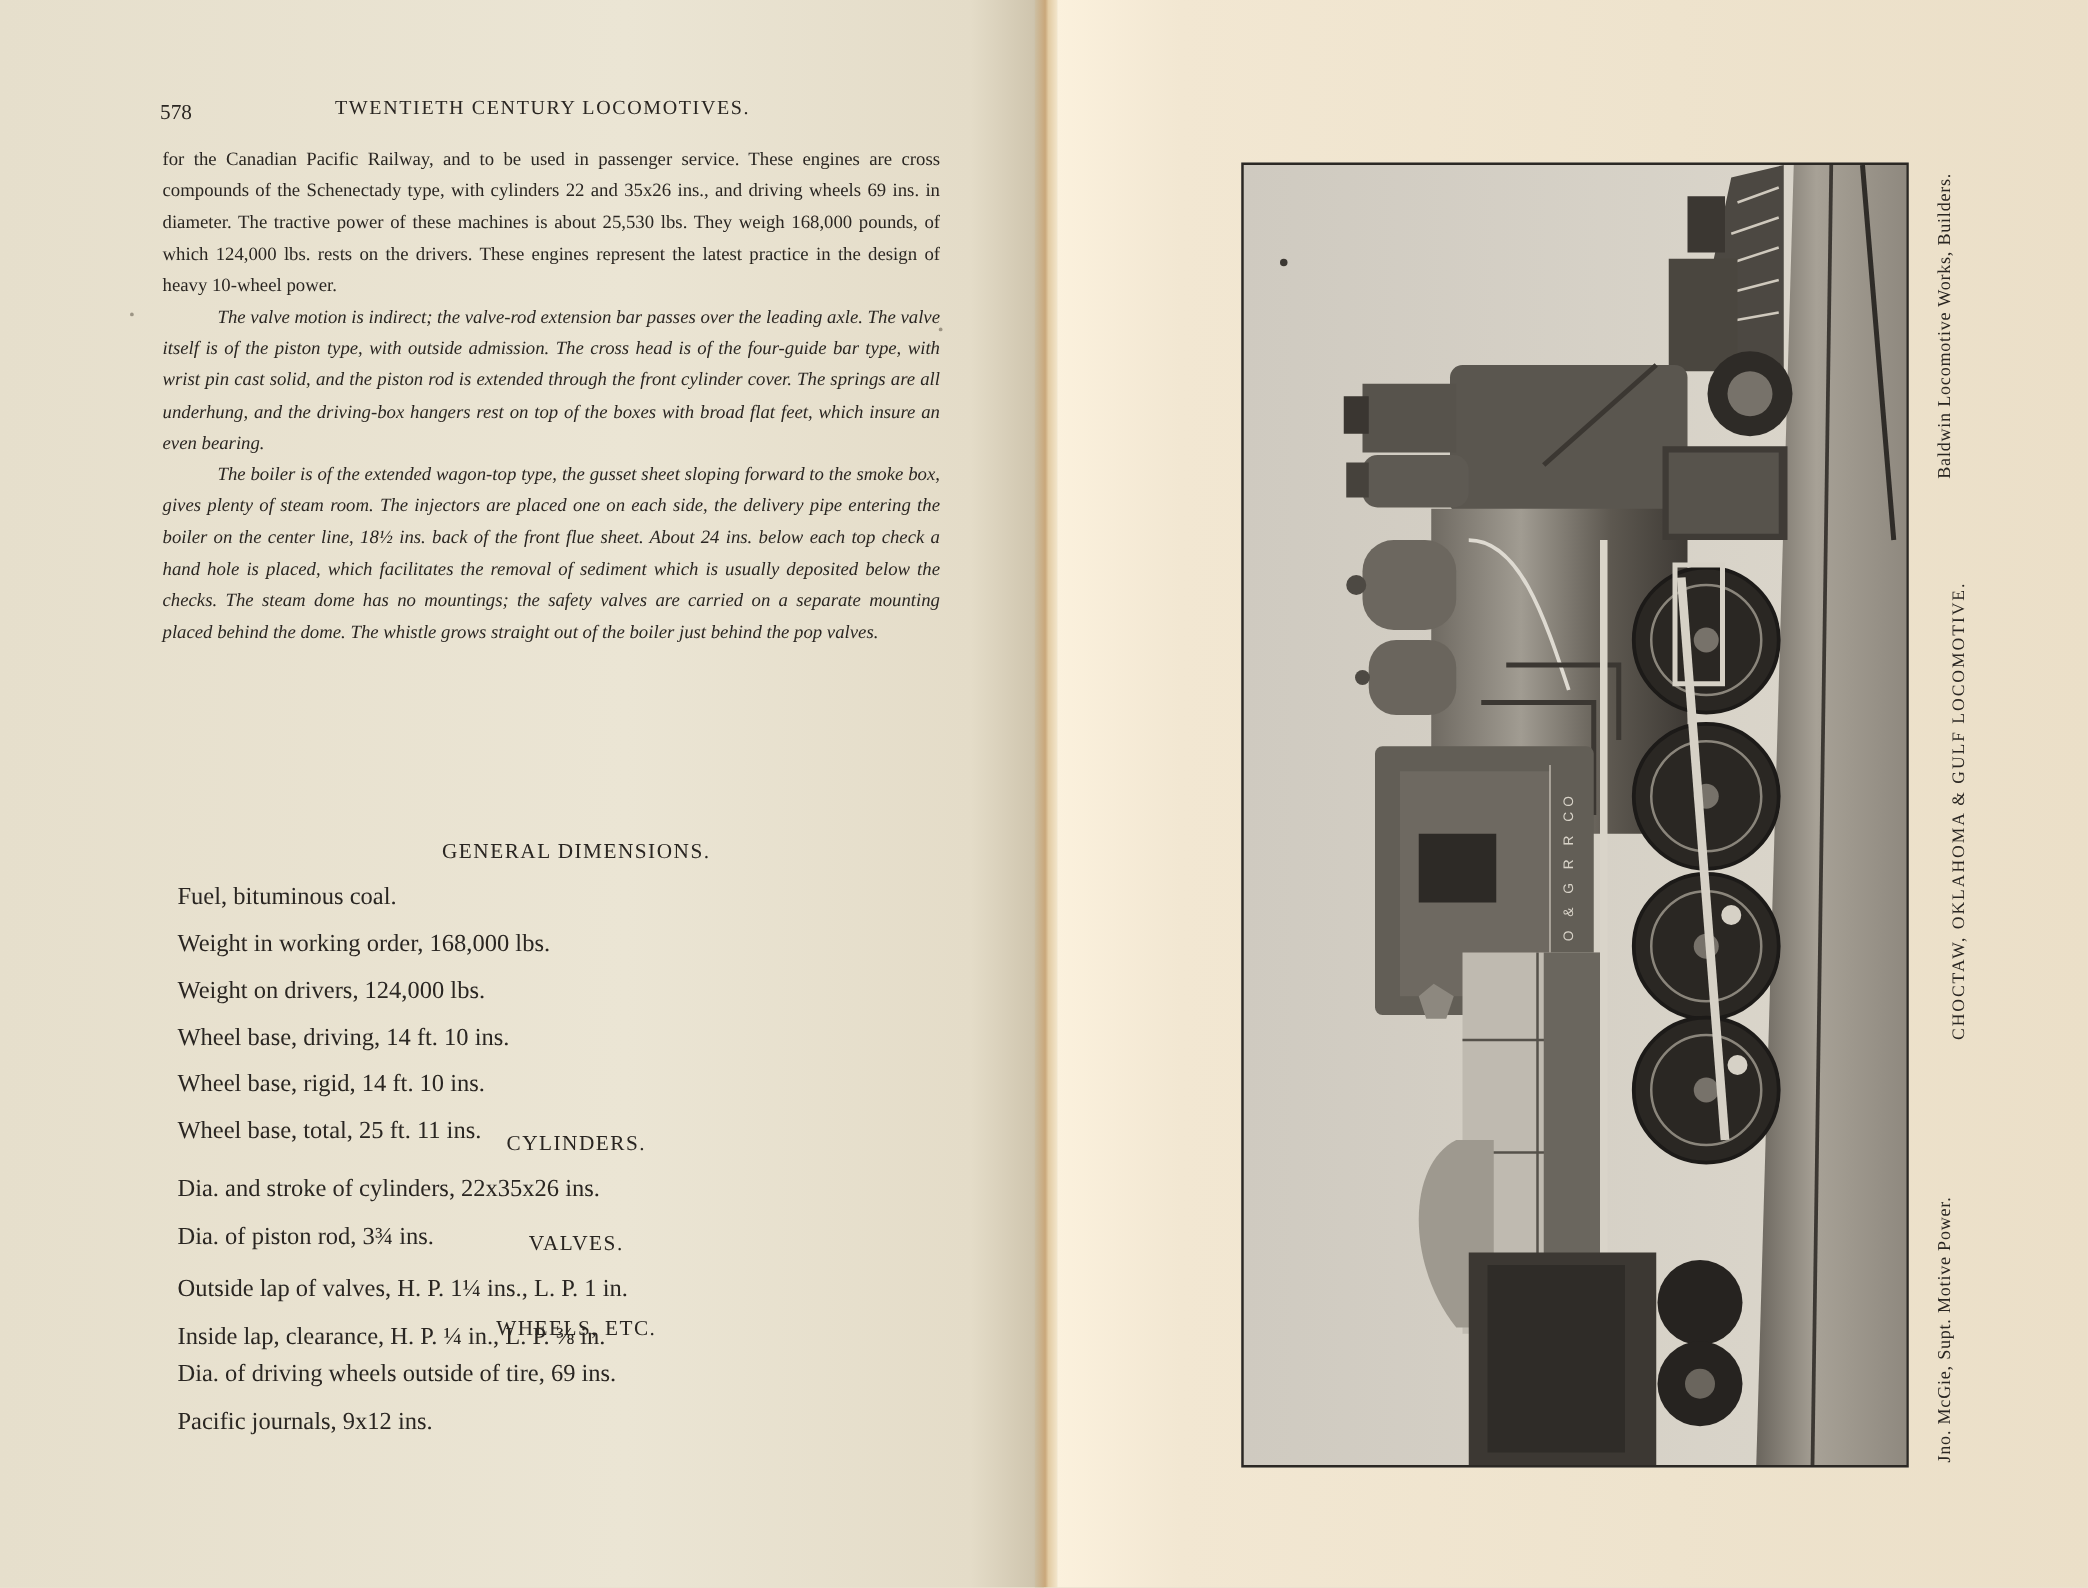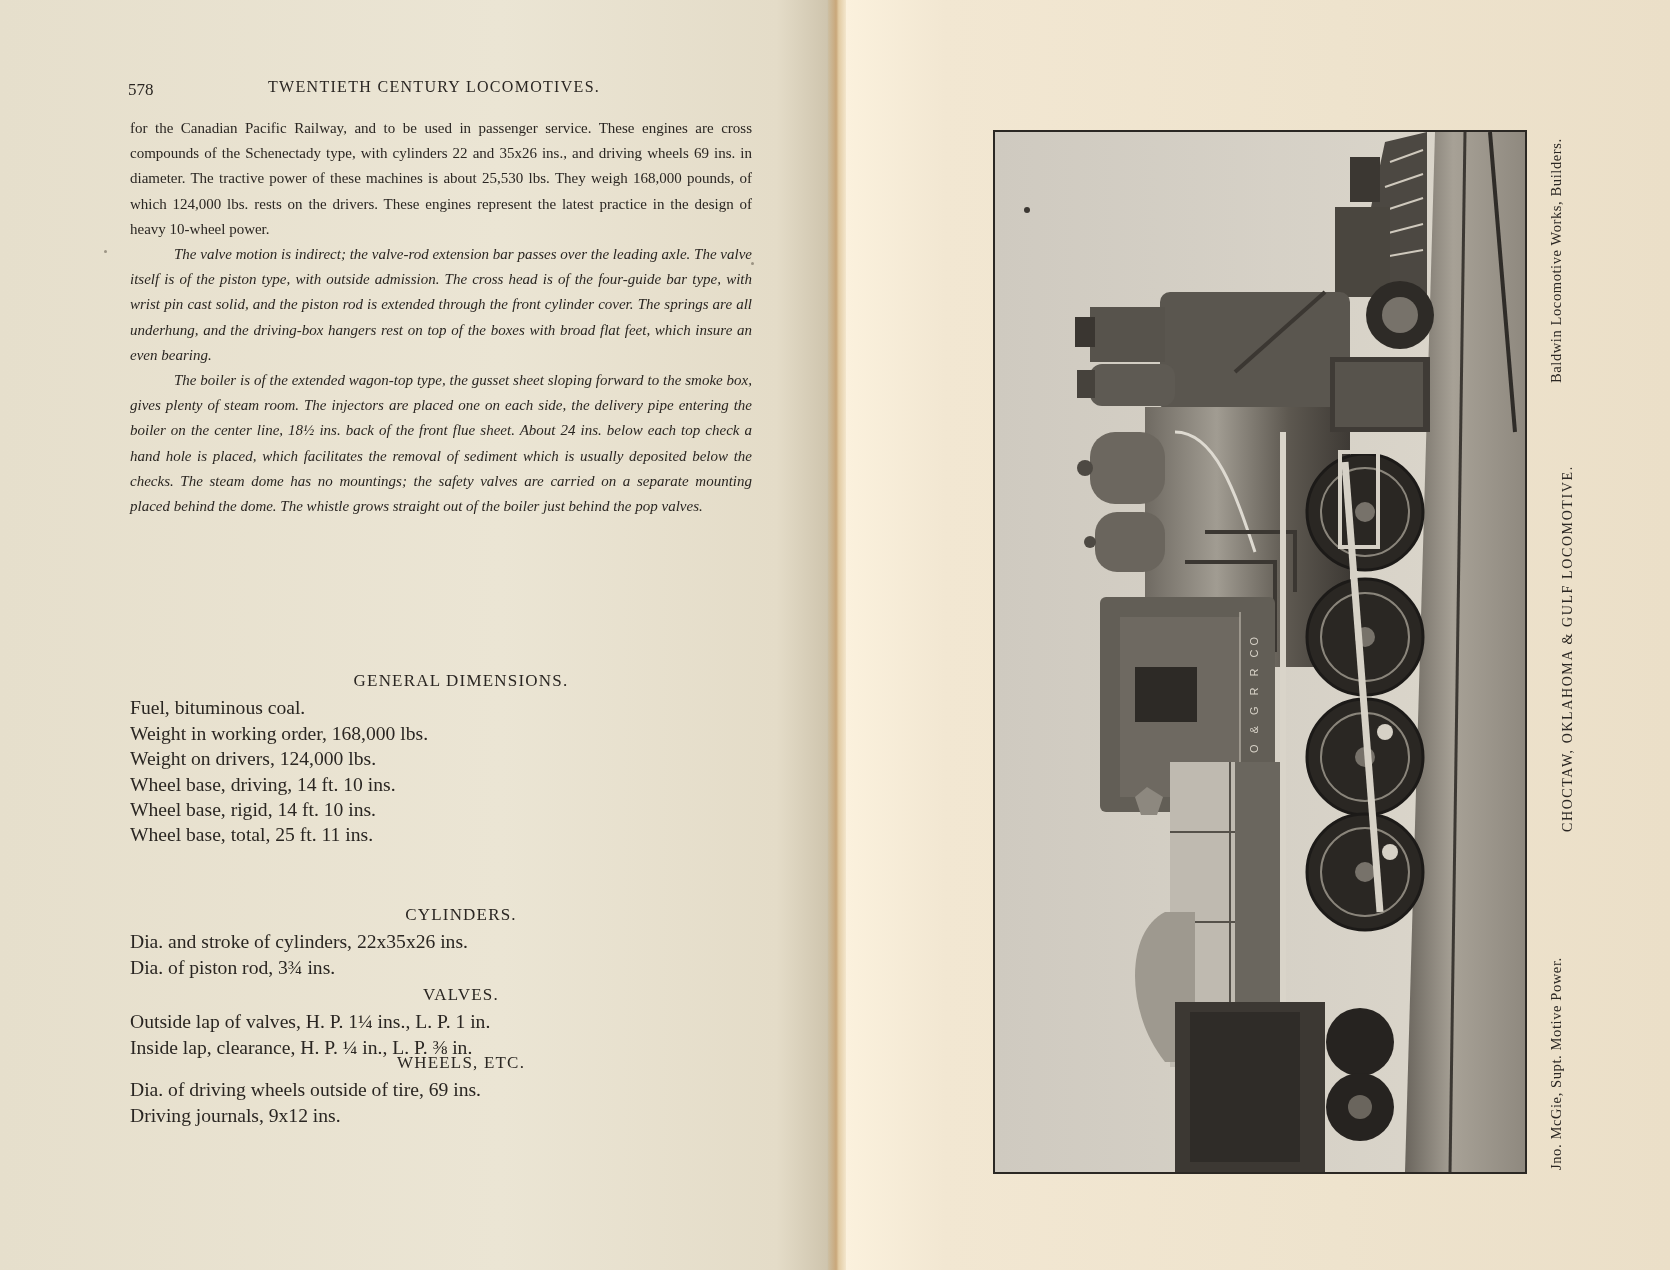--- a/index.html
+++ b/index.html
@@ -33,21 +33,21 @@
     position:absolute; left:130px; top:116px; width:622px;
     font-size:15px; line-height:25.2px; text-align:justify;
   }
   .body-text p { margin:0; text-indent:0; }
   .body-text p.indent { text-indent:44px;font-style:italic; }
   .specs { position:absolute; left:130px; width:622px; font-size:19.6px; line-height:25.4px; }
   .spec-heading {
     text-align:center; font-size:17px; letter-spacing:1.2px; text-transform:uppercase;
     margin:0 0 2px 0; padding-left:40px;
   }
-  .spec-line { margin:0; }
+  .spec-line { margin:12px; }
   .plate {
     position:absolute; left:993px; top:130px; width:534px; height:1044px;
     border:2px solid #2b2824; box-sizing:border-box; overflow:hidden;
     background:#d7d2c6;
   }
   .plate svg { display:block; }
   .caption {
     position:absolute; font-size:14.5px; letter-spacing:0.6px; white-space:nowrap;
     transform-origin:left top; transform:rotate(-90deg);
   }
@@ -91,21 +91,21 @@
 
     <div class="specs" style="top:982px;">
       <div class="spec-heading">VALVES.</div>
       <div class="spec-line">Outside lap of valves, H. P. 1¼ ins., L. P. 1 in.</div>
       <div class="spec-line">Inside lap, clearance, H. P. ¼ in., L. P. ⅜ in.</div>
     </div>
 
     <div class="specs" style="top:1050px;">
       <div class="spec-heading">WHEELS, ETC.</div>
       <div class="spec-line">Dia. of driving wheels outside of tire, 69 ins.</div>
-      <div class="spec-line">Driving journals, 9x12 ins.</div>
+      <div class="spec-line">Pacific journals, 9x12 ins.</div>
     </div>
 
     <span class="speck" style="left:104px;top:250px;"></span>
     <span class="speck" style="left:751px;top:262px;"></span>
   </div>
 
   <div class="gutter"></div>
 
   <div class="page-right"></div>
 

